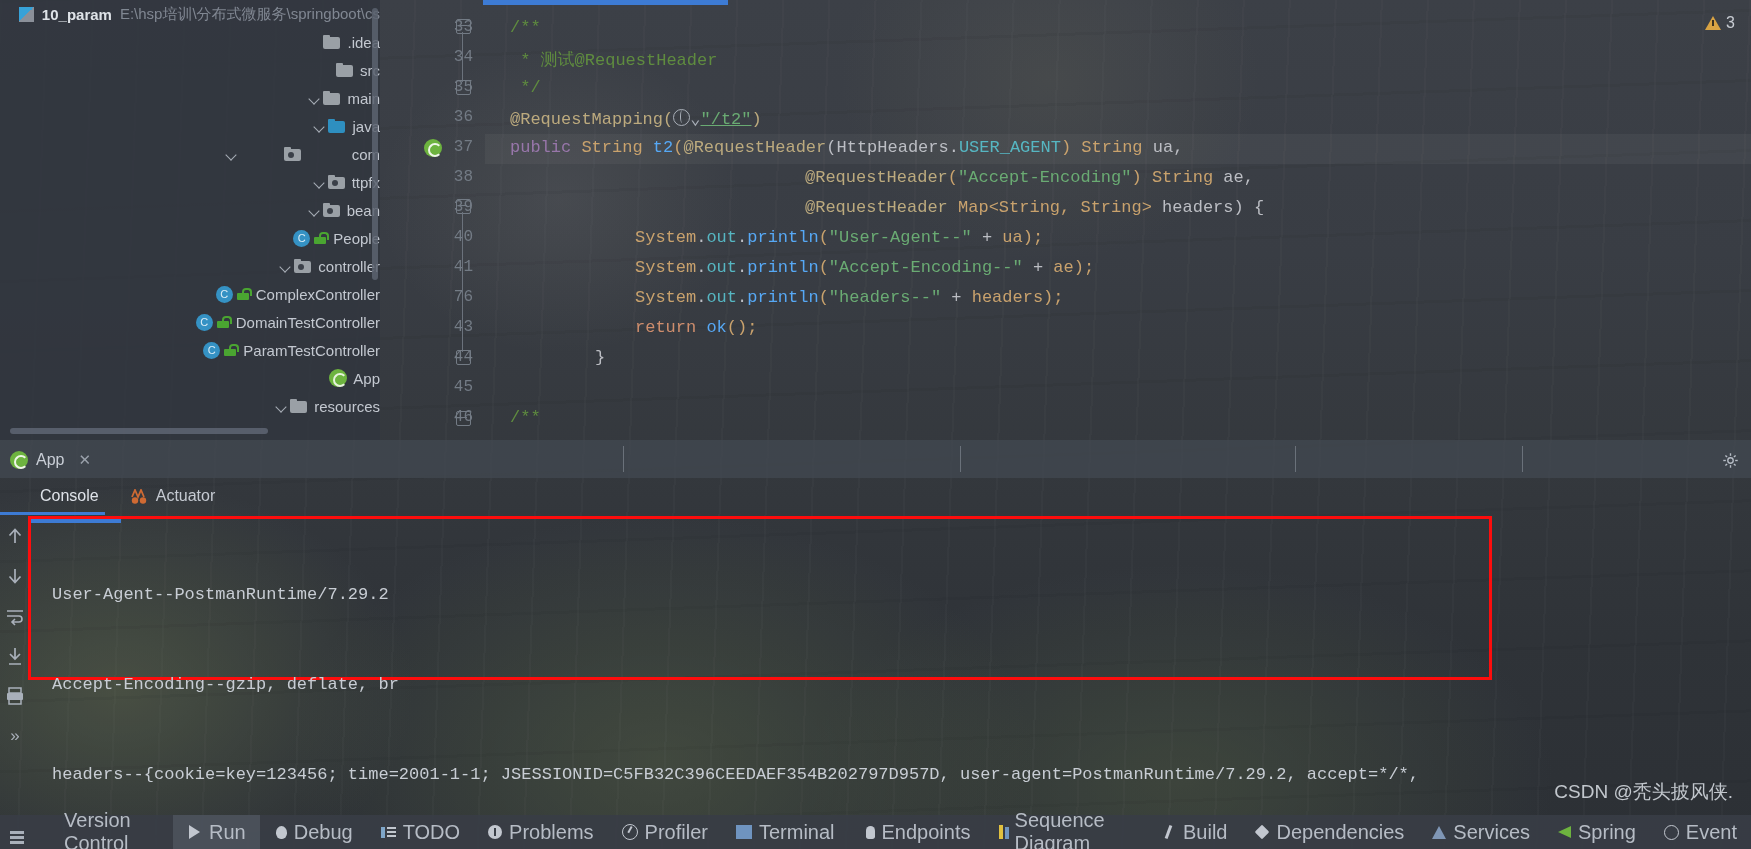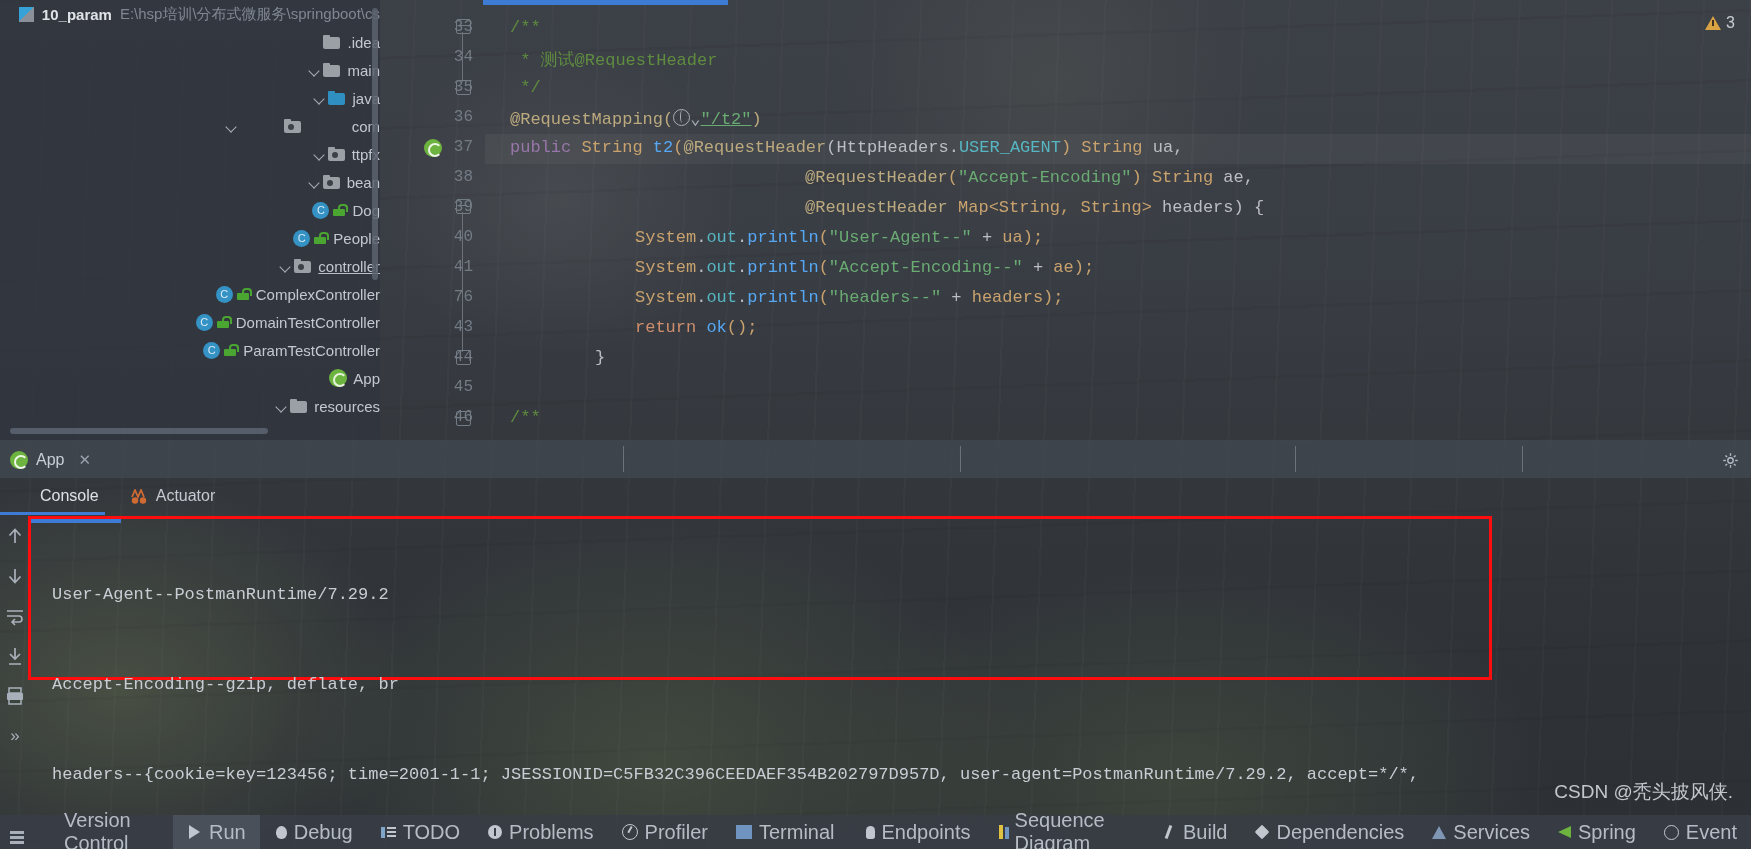--- a/index.html
+++ b/index.html
@@ -170,20 +170,25 @@
     <span class="proj-name">10_param</span>
     <span class="proj-path">E:\hsp培训\分布式微服务\springboot\cs</span>
   </div>
   <div id="tree-rows">
       <div class="trow" style="padding-left: 36px;">
         <span class="arrow"></span>
         <span class="folder"></span>
         <span class="tlabel">.idea</span>
       </div>
       <div class="trow" style="padding-left: 36px;">
+        <span class="arrow"></span>
+        <span class="folder"></span>
+        <span class="tlabel">src</span>
+      </div>
+      <div class="trow" style="padding-left: 36px;">
         <span class="arrow open"></span>
         <span class="folder"></span>
         <span class="tlabel">main</span>
       </div>
       <div class="trow" style="padding-left: 64px;">
         <span class="arrow open"></span>
         <span class="folder blue"></span>
         <span class="tlabel">java</span>
       </div>
       <div class="trow" style="padding-left: 92px; gap: 44px;">
@@ -204,29 +209,23 @@
         <span class="arrow open"></span>
         <span class="folder pkg">
           <i class="dot"></i>
         </span>
         <span class="tlabel">bean</span>
       </div>
       <div class="trow" style="padding-left: 204px;">
         <span class="arrow"></span>
         <span class="cls"></span>
         <span class="lock"></span>
-        <span class="tlabel">Dog</span>
-      </div>
-      <div class="trow" style="padding-left: 204px;">
-        <span class="arrow"></span>
-        <span class="cls"></span>
-        <span class="lock"></span>
         <span class="tlabel">People</span>
       </div>
-      <div class="trow" style="padding-left: 72px; text-decoration: underline;">
+      <div class="trow" style="padding-left: 72px;">
         <span class="arrow open"></span>
         <span class="folder pkg">
           <i class="dot"></i>
         </span>
         <span class="tlabel">controller</span>
       </div>
       <div class="trow" style="padding-left: 204px;">
         <span class="arrow"></span>
         <span class="cls"></span>
         <span class="lock"></span>

